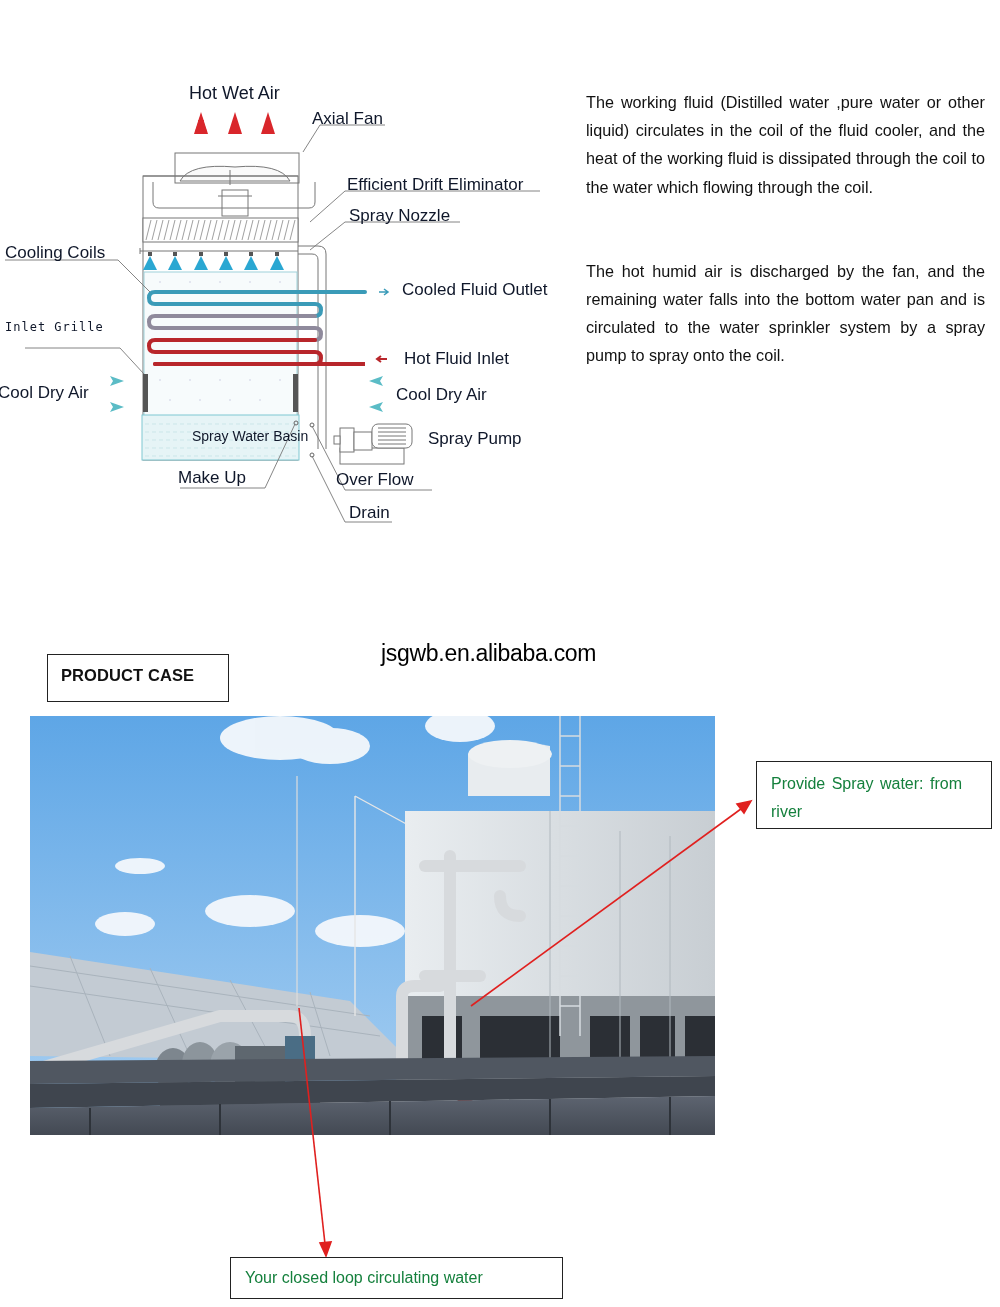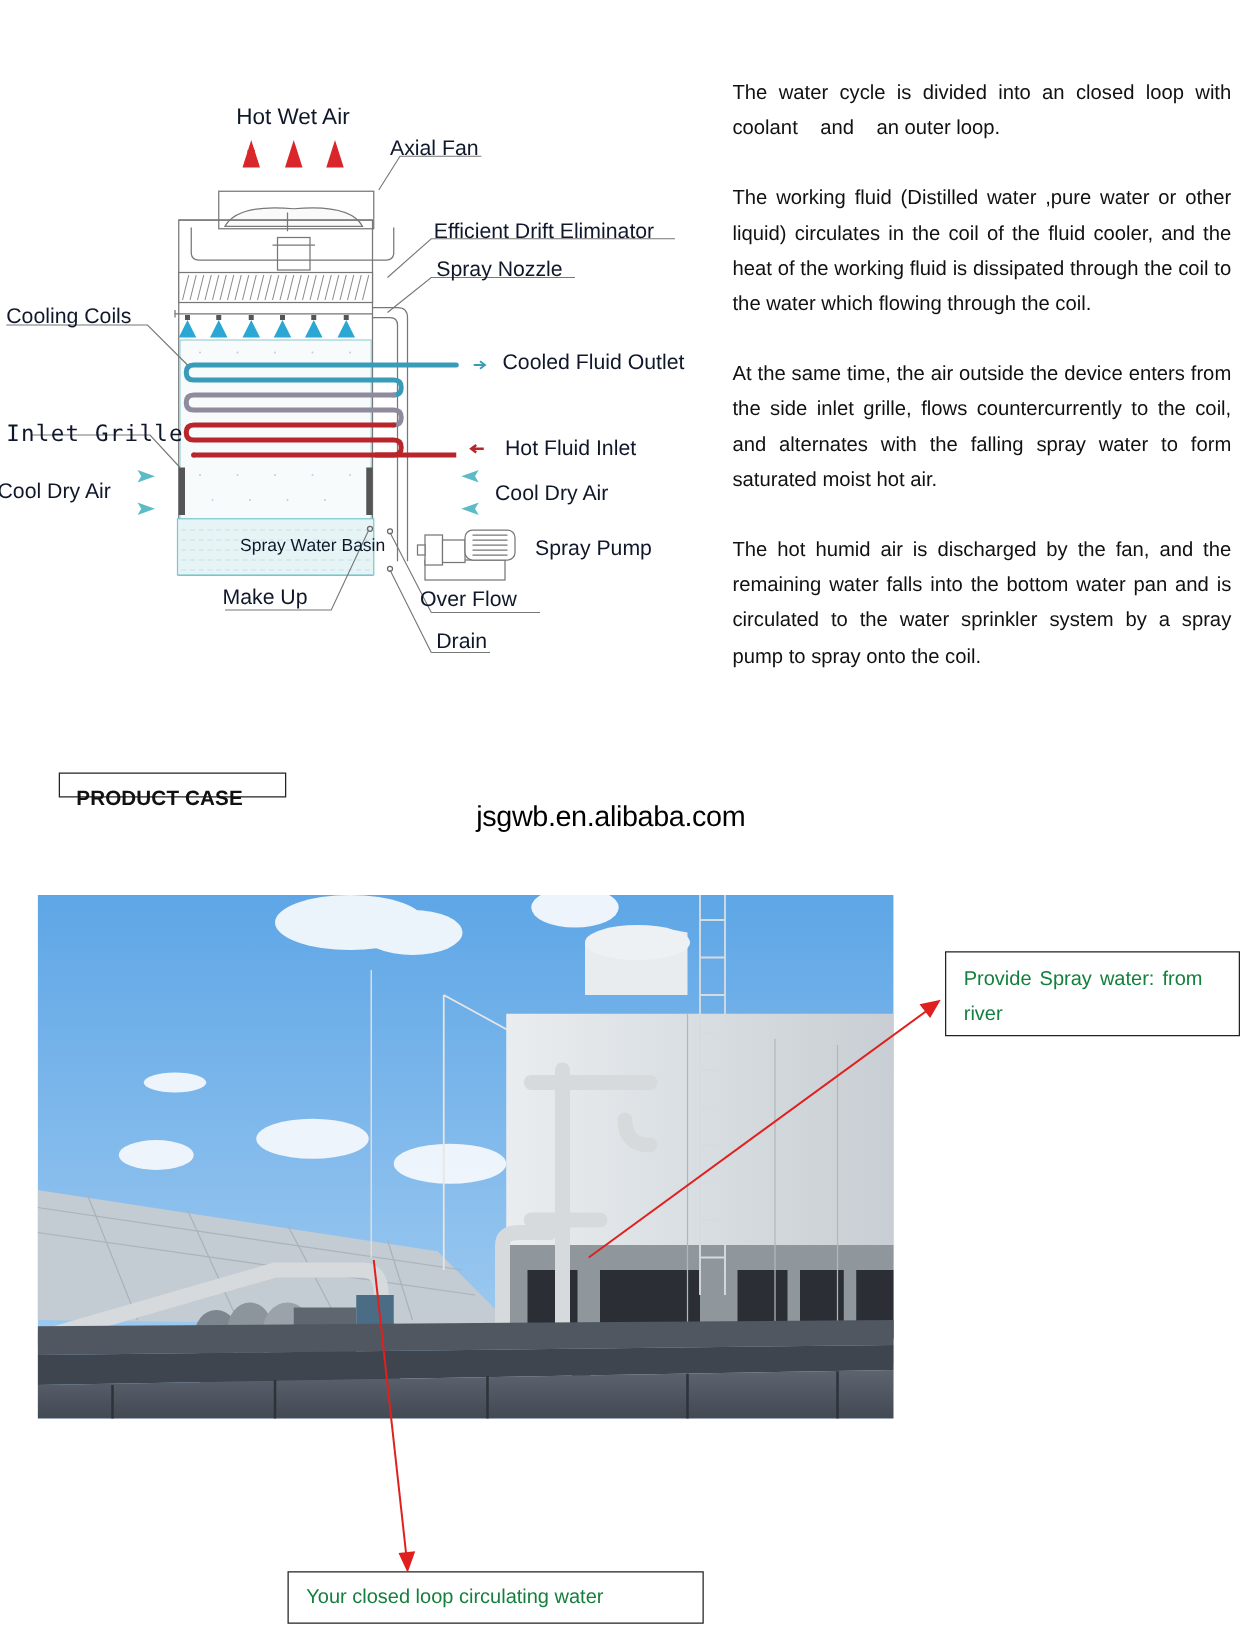--- a/index.html
+++ b/index.html
@@ -2,31 +2,31 @@
 <html><head>
 <meta charset="utf-8">
 <style>
   html, body { margin: 0; padding: 0; background: #ffffff; }
   body { width: 1000px; height: 1307px; position: relative; overflow: hidden; font-family: "Liberation Sans", sans-serif; color: #111; }
 
   
   .diagram { position: absolute; left: 0; top: 60px; width: 580px; height: 480px; }
   .diagram svg { position: absolute; left: 0; top: 0; }
   .dlabel { position: absolute; font-family: "Liberation Sans", sans-serif; font-size: 17px; color: #0f172a; white-space: nowrap; line-height: 1; }
-  .dlabel.mono { font-family: "DejaVu Sans Mono", monospace; font-size: 18px; letter-spacing: 1px; margin-top: 18px; }
+  .dlabel.mono { font-family: "DejaVu Sans Mono", monospace; font-size: 12px; letter-spacing: 1px; }
   .dlabel.small { font-size: 14px; }
 
   
   .principle { position: absolute; left: 586px; top: 60px; width: 399px; font-family: "Liberation Sans", sans-serif; font-size: 16.2px; line-height: 28.2px; color: #111; }
   .principle .heading { display: block; }
   .principle p { margin: 0; text-align: justify; text-align-last: left; }
   .principle .gap { height: 28px; }
 
   
-  .case-box { position: absolute; left: 47px; top: 618px; width: 182px; height: 20px; border: 1.5px solid #222; box-sizing: border-box; padding-left: 48px; }
+  .case-box { position: absolute; left: 47px; top: 654px; width: 182px; height: 48px; border: 1.5px solid #222; box-sizing: border-box; padding-left: 48px; }
   .case-box span { position: absolute; left: 13px; top: 11px; font-family: "Liberation Sans", sans-serif; font-weight: bold; font-size: 16.5px; letter-spacing: 0.1px; }
   .watermark { position: absolute; left: 381px; top: 640px; font-family: "Liberation Sans", sans-serif; font-size: 23px; color: #000000; letter-spacing: -0.3px; }
 
   
   .photo { position: absolute; left: 30px; top: 716px; width: 685px; height: 419px; overflow: hidden; }
 
   
   .callout { position: absolute; border: 1.5px solid #222; box-sizing: border-box; background: #fff; font-family: "Liberation Sans", sans-serif; font-size: 16px; line-height: 28px; color: #15803d; }
   .callout-spray { left: 756px; top: 761px; width: 236px; height: 68px; padding: 8px 0 0 14px; word-spacing: 2px; }
   .callout-loop { left: 230px; top: 1257px; width: 333px; height: 42px; padding: 6px 0 0 14px; }
@@ -176,25 +176,23 @@
   <span class="dlabel" style="left:-2px;top:324px;">Cool Dry Air</span>
   <span class="dlabel" style="left:396px;top:326px;">Cool Dry Air</span>
   <span class="dlabel small" style="left:152px;top:369px;margin-left:40px;">Spray Water Basin</span>
   <span class="dlabel" style="left:428px;top:370px;">Spray Pump</span>
   <span class="dlabel" style="left:178px;top:409px;">Make Up</span>
   <span class="dlabel" style="left:336px;top:411px;text-align:center;">Over Flow</span>
   <span class="dlabel" style="left:349px;top:444px;">Drain</span>
 </div>
 
 <div class="principle">
-  <p class="para" style="white-space:pre-wrap;">The water cycle is divided into an closed loop with    coolant    and    an outer loop.</p>
   <div class="gap"></div>
   <p>The working fluid (Distilled water ,pure water or other liquid) circulates in the coil of the fluid cooler, and the heat of the working fluid is dissipated through the coil to the water which flowing through the coil.</p>
   <div class="gap"></div>
-  <p>At the same time, the air outside the device enters from the side inlet grille, flows countercurrently to the coil, and alternates with the falling spray water to form saturated moist hot air.</p>
   <div class="gap"></div>
   <p>The hot humid air is discharged by the fan, and the remaining water falls into the bottom water pan and is circulated to the water sprinkler system by a spray pump to spray onto the coil.</p>
 </div>
 
 <div class="case-box">
   <span>PRODUCT CASE</span>
 </div>
 <span class="watermark">jsgwb.en.alibaba.com</span>
 
 <div class="photo" title="Closed circuit cooling tower installed on rooftop steel frame with circulation pumps and piping">

